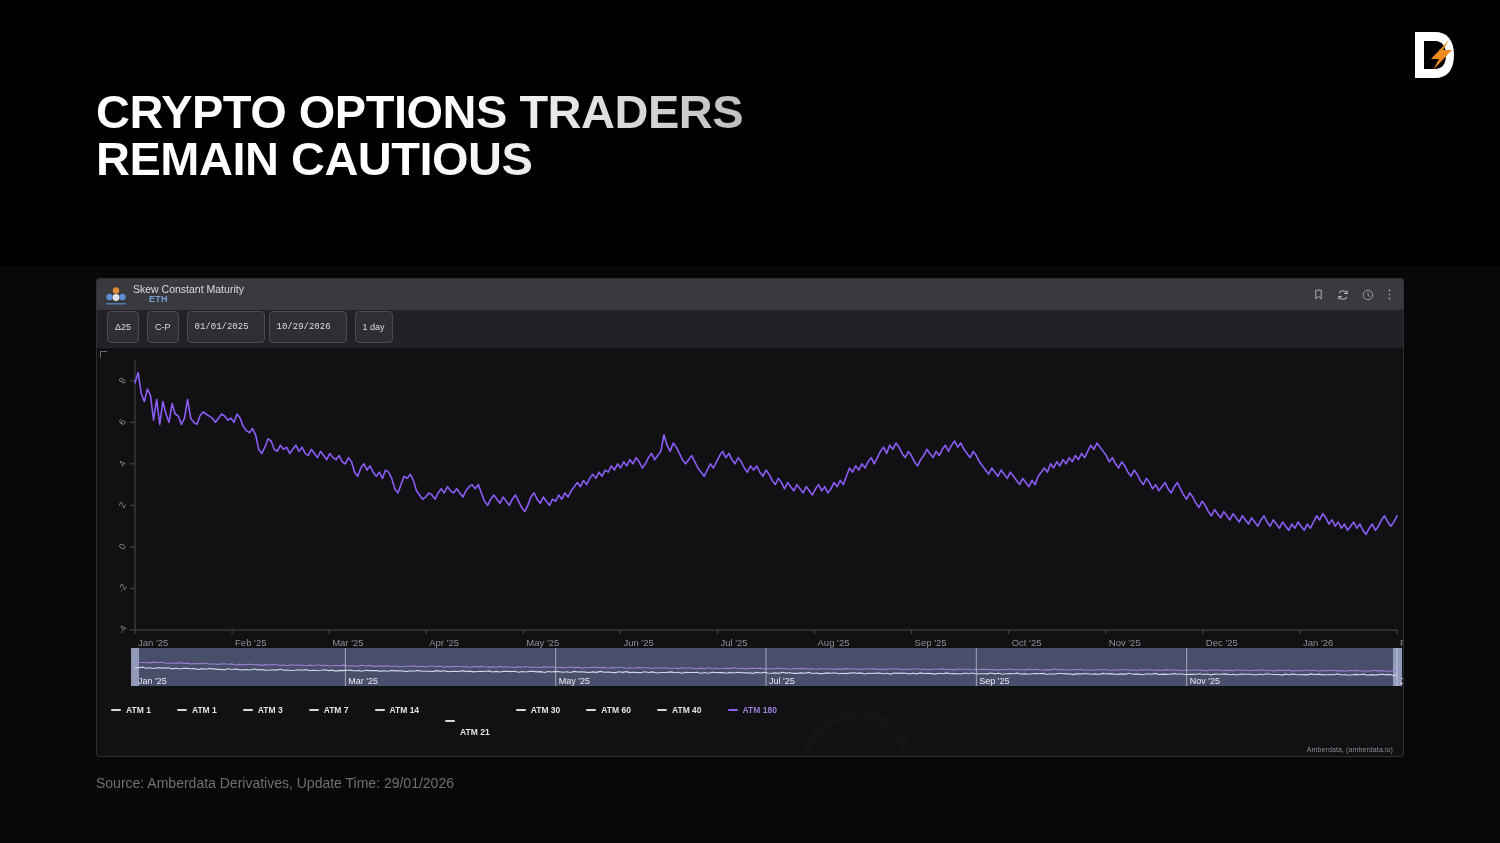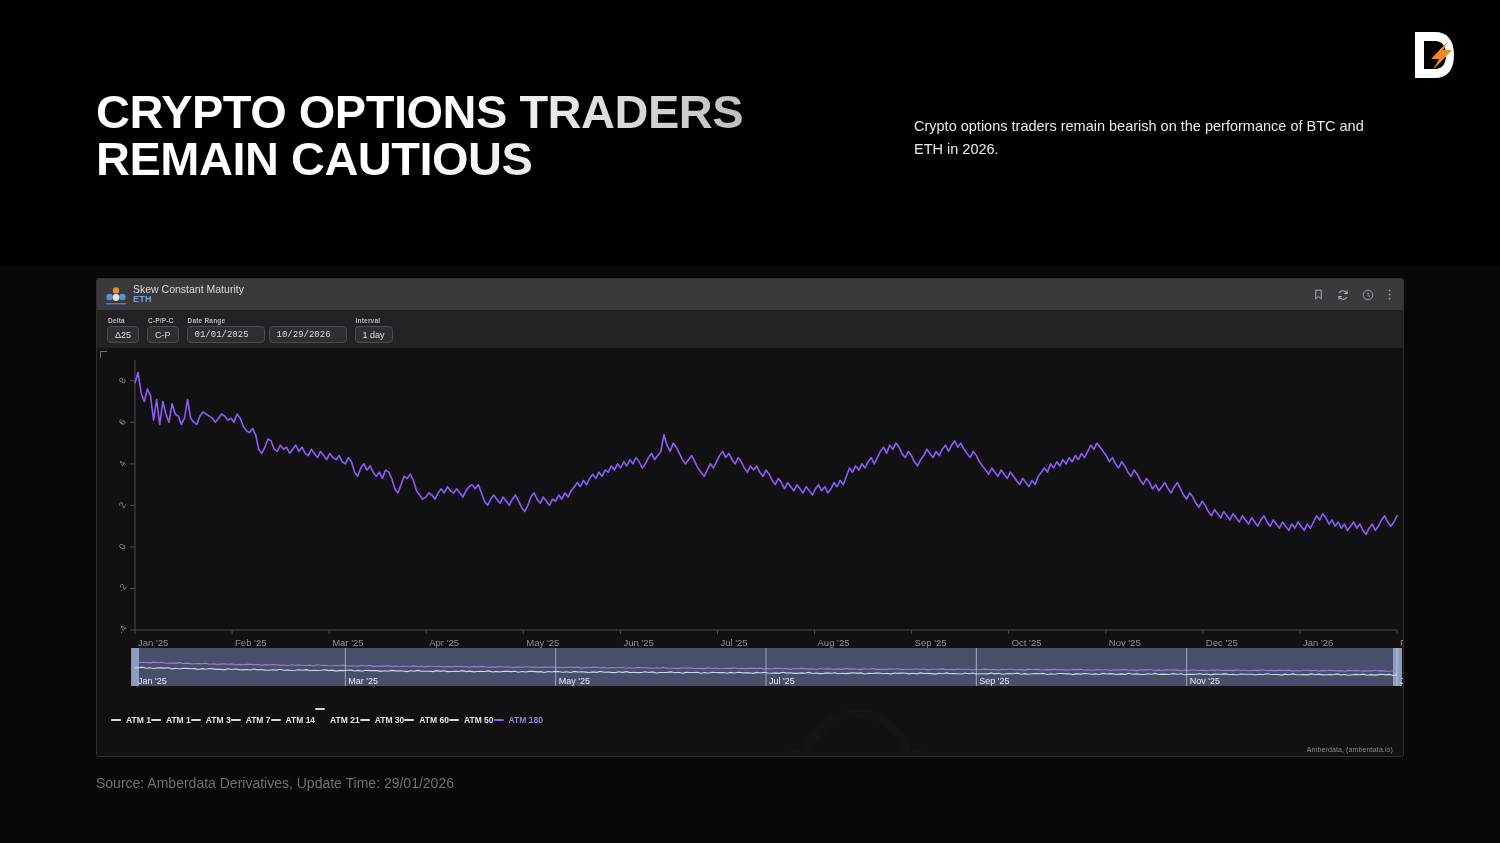--- a/index.html
+++ b/index.html
@@ -42,52 +42,52 @@
     overflow:hidden;
   }
 
   .widget-header {
     position:relative; height:31px; background:#3a3a3e;
     display:flex; align-items:center; padding:0 8px;
   }
   .wh-icon { width:22px; height:20px; position:relative; flex:0 0 auto; margin-right:6px; }
   .wh-titles { display:flex; flex-direction:column; line-height:1.05; }
   .wh-title { font-size:10.5px; color:#d9dadd; }
-  .wh-sym { font-size:9px; color:#7b9fd4; font-weight:bold; letter-spacing:.3px; }
+  .wh-sym { font-size:9px; color:#7b9fd4; font-weight:bold; letter-spacing:.3px;margin-left:16px; }
   .wh-spacer { flex:1; }
   .wh-tools { display:flex; align-items:center; gap:13px; padding-right:3px; }
   .wh-tools svg { display:block; }
 
   
   .controls {
     height:38px; background:#222226; display:flex; align-items:flex-end;
     padding:0 0 5px 10px; gap:8px;
   }
   .ctl { display:flex; flex-direction:column; gap:2px; }
   .ctl-label { font-size:6.5px; color:#b9b9bd; font-weight:bold; letter-spacing:.2px; padding-left:1px; }
   .ctl-box {
     background:#2e2e33; border:1px solid #4a4a50; border-radius:4px;
-    height:17px; display:flex; align-items:center; padding:0 7px;
+    height:32px; display:flex; align-items:center; padding:0 7px;
     font-size:9px; color:#dcdce0;
   }
   .ctl-wide { min-width:78px; }
   .ctl-daterange { display:flex; gap:4px;font-family:Liberation Mono, monospace; }
 
   
   .plot-area { position:relative; height:409px; background:#111113; }
 
   .corner-mark { position:absolute; left:3px; top:3px; width:7px; height:7px;
     border-left:1px solid #6a6a72; border-top:1px solid #6a6a72; }
 
   .svg-plot { position:absolute; left:0; top:0; width:1306px; height:409px; }
 
   
   .legend {
-    position:absolute; left:0; bottom:32px; width:100%;
-    display:flex; align-items:flex-end; padding-left:14px; 
+    position:absolute; left:0; bottom:20px; width:100%;
+    display:flex; align-items:flex-start; padding-left:14px; gap:26px;
   }
   .lg-item { display:flex; align-items:center; gap:5px; font-size:8.5px; font-weight:bold; }
   .lg-dash { width:10px; height:2px; border-radius:1px; display:inline-block; }
 
   .attrib {
     position:absolute; right:10px; bottom:4px;
     font-size:7px; color:#8c8c94; letter-spacing:.1px;
   }
 
   
@@ -97,21 +97,20 @@
   }
 </style>
 </head>
 <body>
 
 <div class="page">
 
   <div class="hero">
     <div class="hero-title">CRYPTO OPTIONS TRADERS
 REMAIN CAUTIOUS</div>
-    <div class="hero-sub">Crypto options traders remain bearish on the performance of BTC and ETH in 2026.</div>
 
     <div class="logo">
       <svg viewBox="0 0 45 52" width="45" height="52">
         <path d="M4 3 H24 C36 3 43 11 43 26 C43 41 36 49 24 49 H4 Z" fill="#ffffff"></path>
         <path d="M13 12 H24 C31 12 35 17 35 26 C35 35 31 40 24 40 H13 Z" fill="#000000"></path>
         <path d="M38 11 L20 30 L28 30 L22 41 L41 21 L32 21 Z" fill="#F08A1E"></path>
       </svg>
     </div>
   </div>
 
@@ -290,21 +289,21 @@
           <div class="lg-item">
             <span class="lg-dash" style="background: rgb(216, 216, 220);"></span>
             <span style="color: rgb(226, 226, 230);">ATM 30</span>
           </div>
           <div class="lg-item">
             <span class="lg-dash" style="background: rgb(216, 216, 220);"></span>
             <span style="color: rgb(226, 226, 230);">ATM 60</span>
           </div>
           <div class="lg-item">
             <span class="lg-dash" style="background: rgb(216, 216, 220);"></span>
-            <span style="color: rgb(226, 226, 230);">ATM 50</span>
+            <span style="color: rgb(226, 226, 230);">ATM 40</span>
           </div>
           <div class="lg-item">
             <span class="lg-dash" style="background: rgb(139, 92, 246);"></span>
             <span style="color: rgb(154, 127, 214);">ATM 180</span>
           </div>
         </div>
       <div class="attrib">Amberdata, (amberdata.io)</div>
     </div>
 
   </div>

